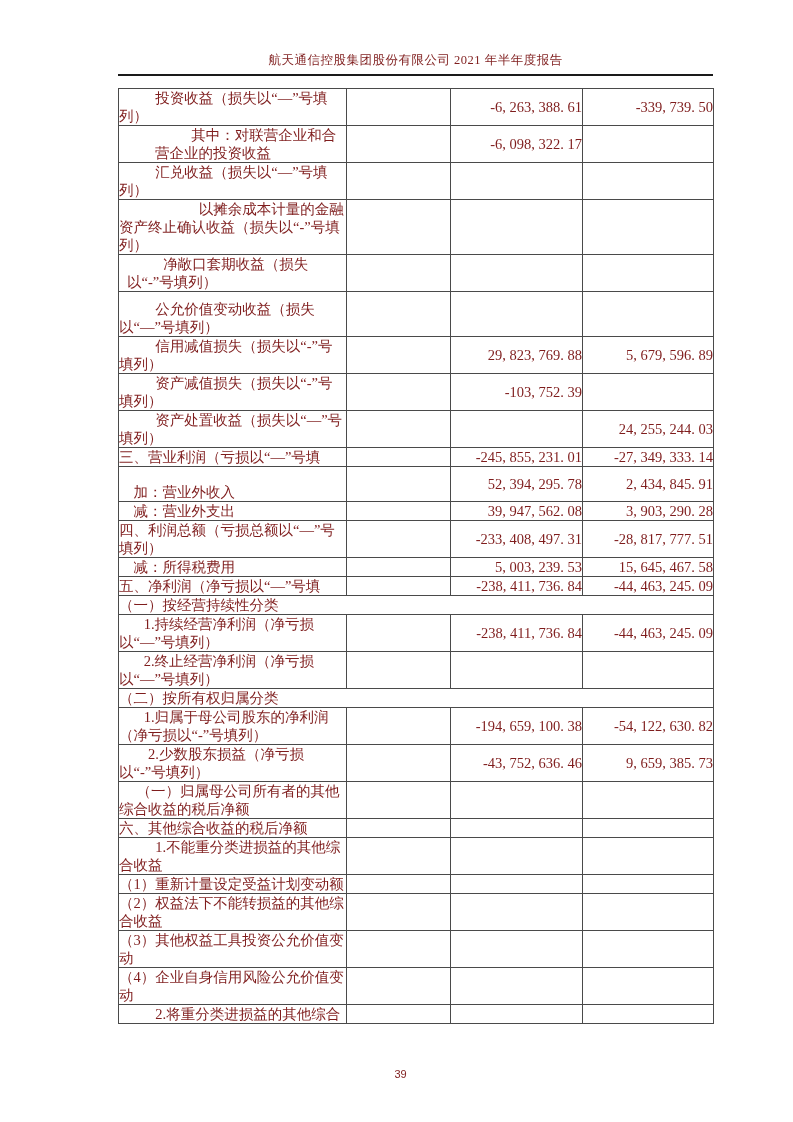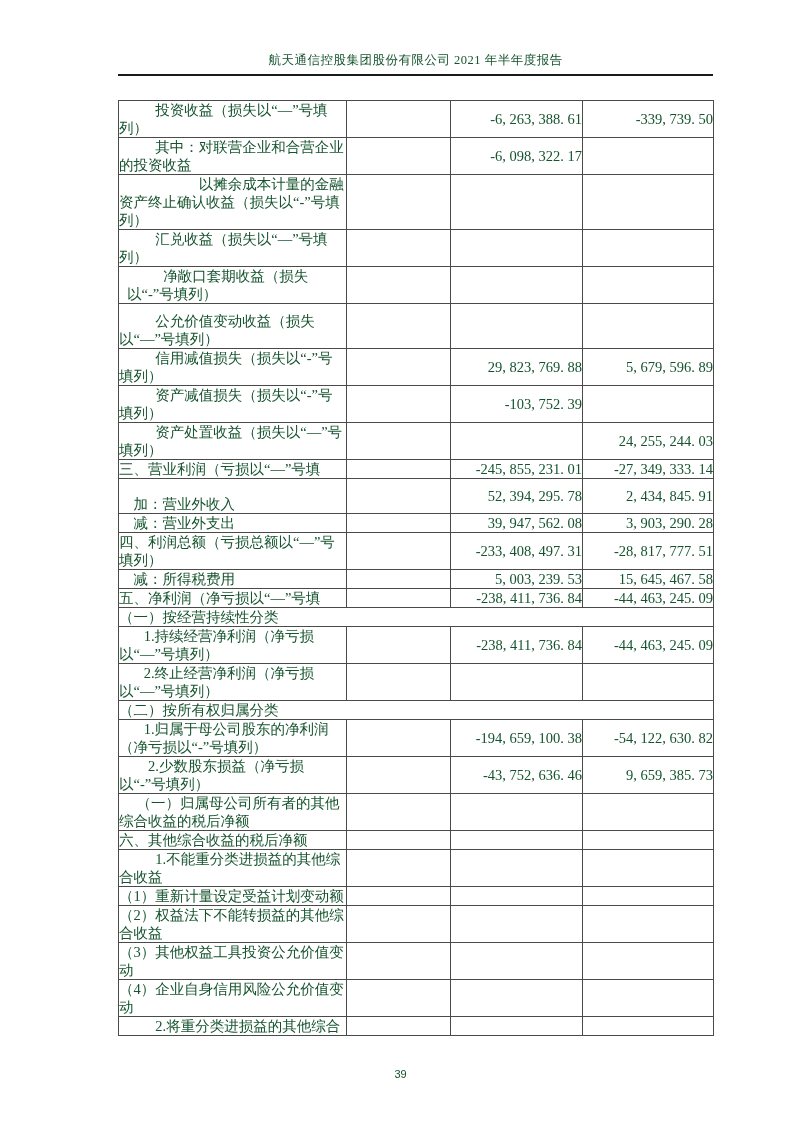--- a/index.html
+++ b/index.html
@@ -2,21 +2,21 @@
 <html><head>
 <meta charset="utf-8">
 <style>
   html, body { margin: 0; padding: 0; background: #ffffff; }
   .page {
     position: relative;
     width: 793px;
     height: 1122px;
     background: #ffffff;
     font-family: "Liberation Serif", "DejaVu Serif", serif;
-    color: #14532d;
+    color: #7f1d1d;
     overflow: hidden;
   }
   .report-header {
     position: absolute;
     left: 118px;
     top: 52px;
     width: 595px;
     text-align: center;
     font-size: 12.5px;
     line-height: 16px;
@@ -27,21 +27,21 @@
     position: absolute;
     left: 118px;
     top: 74px;
     width: 595px;
     height: 2px;
     background: #1a1a1a;
   }
   .table-wrap {
     position: absolute;
     left: 118px;
-    top: 100px;
+    top: 88px;
     width: 595px;
   }
   table.fin {
     border-collapse: collapse;
     table-layout: fixed;
     width: 595px;
   }
   table.fin td {
     border: 1px solid #4a4a4a;
     font-size: 14.5px;
@@ -95,37 +95,37 @@
           <tr>
             <td class="label">
               <div class="labelbox" style="height: 36px; text-indent: 2.5em;">投资收益（损失以“—”号填列）</div>
             </td>
             <td class="note"></td>
             <td class="val">-6, 263, 388. 61</td>
             <td class="val">-339, 739. 50</td>
           </tr>
           <tr>
             <td class="label">
-              <div class="labelbox" style="height: 36px; text-indent: 2.5em;">其中：对联营企业和合营企业的投资收益</div>
+              <div class="labelbox" style="height: 36px; text-indent: 2.5em; margin-left: 36px;">其中：对联营企业和合营企业的投资收益</div>
             </td>
             <td class="note"></td>
             <td class="val">-6, 098, 322. 17</td>
             <td class="val"></td>
           </tr>
           <tr>
             <td class="label">
+              <div class="labelbox" style="height: 36px; text-indent: 2.5em;">汇兑收益（损失以“—”号填列）</div>
+            </td>
+            <td class="note"></td>
+            <td class="val"></td>
+            <td class="val"></td>
+          </tr>
+          <tr>
+            <td class="label">
               <div class="labelbox" style="height: 54px; text-indent: 5.5em;">以摊余成本计量的金融资产终止确认收益（损失以“-”号填列）</div>
-            </td>
-            <td class="note"></td>
-            <td class="val"></td>
-            <td class="val"></td>
-          </tr>
-          <tr>
-            <td class="label">
-              <div class="labelbox" style="height: 36px; text-indent: 2.5em;">汇兑收益（损失以“—”号填列）</div>
             </td>
             <td class="note"></td>
             <td class="val"></td>
             <td class="val"></td>
           </tr>
           <tr>
             <td class="label">
               <div class="labelbox" style="height: 36px; text-indent: 2.5em; margin-left: 8px;">净敞口套期收益（损失以“-”号填列）</div>
             </td>
             <td class="note"></td>

